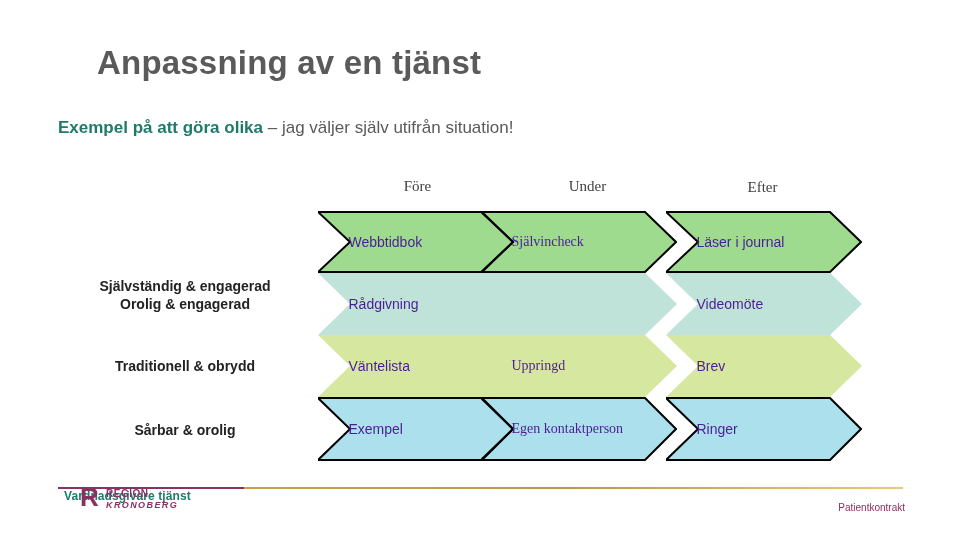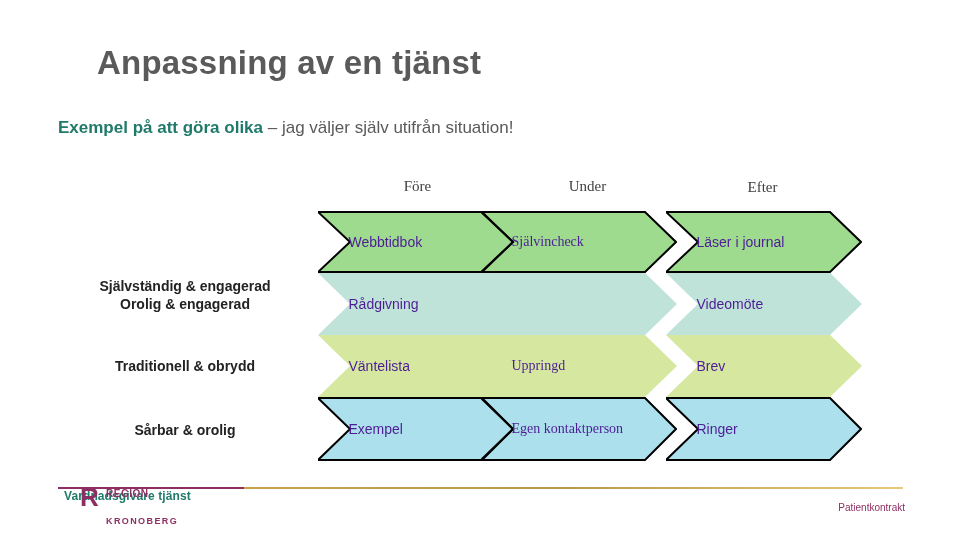--- a/index.html
+++ b/index.html
@@ -97,22 +97,22 @@
   }
   .logo .r{
     position:absolute;left:0;top:0;
     font-size:26px;font-weight:700;color:#8e2f63;line-height:26px;
   }
   .logo .t1{
     position:absolute;left:26px;top:4px;
     font-size:10px;font-weight:700;color:#8e2f63;letter-spacing:0.5px;
   }
   .logo .t2{
-    position:absolute;left:26px;top:32px;
-    font-size:9px;font-weight:700;color:#8e2f63;letter-spacing:1.4px;
+    position:absolute;left:26px;top:16px;
+    font-size:9px;font-weight:700;color:#8e2f63;letter-spacing:1.4px;font-style:italic;
   }
   .footer-right{
     position:absolute;right:55px;top:502px;
     font-size:10px;color:#8e2f63;
   }
 </style>
 </head>
 <body>
 
 <div class="slide">

